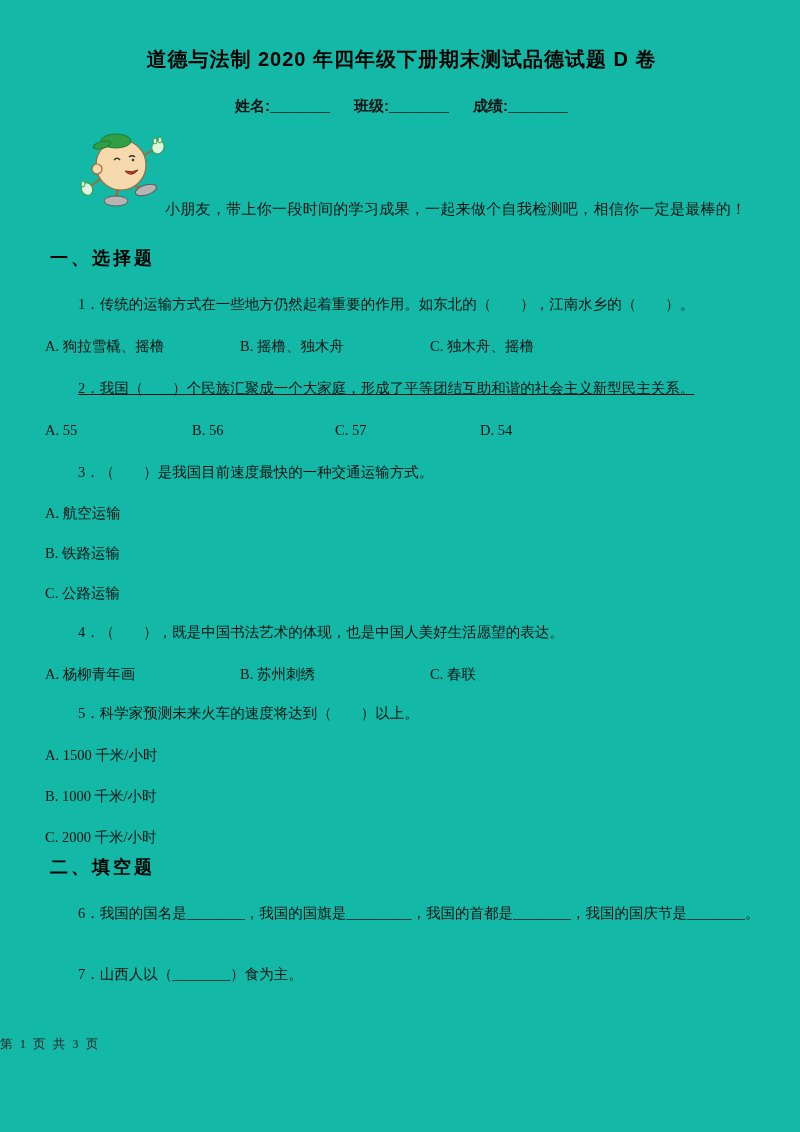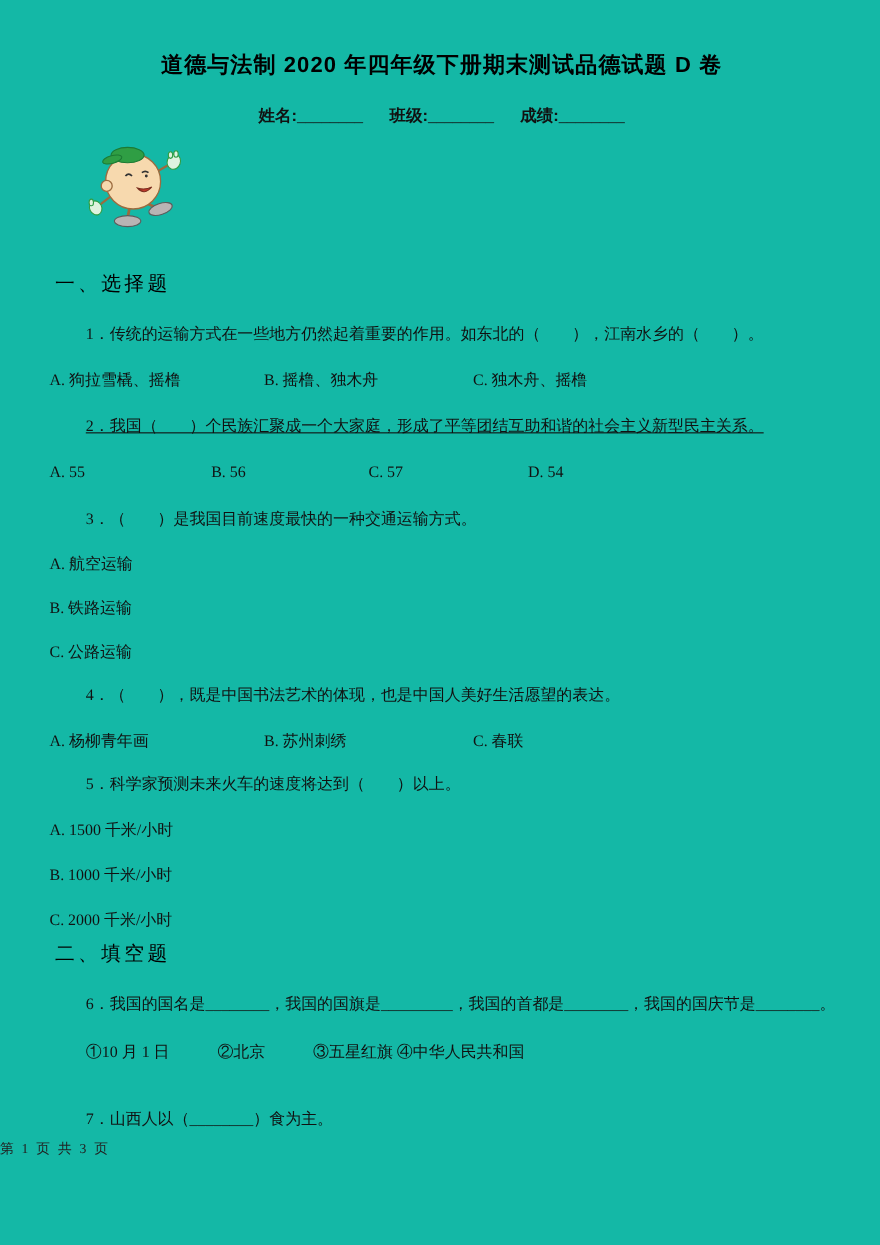--- a/index.html
+++ b/index.html
@@ -33,21 +33,21 @@
   .mascot-row { position: relative; margin-top: 13px; height: 90px; }
   .mascot { position: absolute; left: 30px; top: 0; }
   .intro {
     position: absolute; left: 122px; bottom: 0;
     font-size: 15px; line-height: 19px; letter-spacing: 0.3px;
     white-space: nowrap;
   }
   .sec-heading {
     margin: 0 0 0 7px;
     font-family: "Liberation Sans", sans-serif;
-    font-size: 18px; font-weight: normal; letter-spacing: 3px;
+    font-size: 18px; font-weight: bold; letter-spacing: 3px;
     line-height: 22px; color: #000;
   }
   .sec1-heading { margin-top: 28px; }
   .sec2-heading { margin-top: 9px; }
   .q { margin-left: 35px; font-size: 14.5px; line-height: 19px; white-space: nowrap; }
   .q1 { margin-top: 26px; }
   .q2 { margin-top: 23px; text-decoration: underline; }
   .q3 { margin-top: 23px; }
   .q4 { margin-top: 20px; }
   .q5 { margin-top: 20px; }
@@ -110,20 +110,21 @@
       <path d="M52,42 q6,7 13,-1 q-6,3 -13,1 z" fill="#c0392b" stroke="#7a2e1f" stroke-width="1"></path>
 
       <g stroke="#2f9e44" stroke-width="1" fill="#dff3df">
         <ellipse cx="85" cy="18" rx="6" ry="7" transform="rotate(20 85 18)"></ellipse>
         <ellipse cx="82" cy="12" rx="2" ry="3"></ellipse>
         <ellipse cx="87" cy="11" rx="2" ry="3"></ellipse>
         <ellipse cx="14" cy="60" rx="5.5" ry="6.5" transform="rotate(-25 14 60)"></ellipse>
         <ellipse cx="10" cy="55" rx="2" ry="3"></ellipse>
       </g>
     </svg>
+    <div class="intro">小朋友，带上你一段时间的学习成果，一起来做个自我检测吧，相信你一定是最棒的！</div>
   </div>
 
   <h2 class="sec-heading sec1-heading">一、选择题</h2>
 
   <div class="q q1">1．传统的运输方式在一些地方仍然起着重要的作用。如东北的（　　），江南水乡的（　　）。</div>
   <div class="opt-row row3">
     <span class="opt">A. 狗拉雪橇、摇橹</span><span class="opt">B. 摇橹、独木舟</span><span class="opt">C. 独木舟、摇橹</span>
   </div>
 
   <div class="q q2">2．我国（　　）个民族汇聚成一个大家庭，形成了平等团结互助和谐的社会主义新型民主关系。</div>
@@ -142,19 +143,18 @@
   </div>
 
   <div class="q q5">5．科学家预测未来火车的速度将达到（　　）以上。</div>
   <div class="opt-line ol-a5">A. 1500 千米/小时</div>
   <div class="opt-line ol-b5">B. 1000 千米/小时</div>
   <div class="opt-line ol-c5">C. 2000 千米/小时</div>
 
   <h2 class="sec-heading sec2-heading">二、填空题</h2>
 
   <div class="q q6">6．我国的国名是________，我国的国旗是_________，我国的首都是________，我国的国庆节是________。</div>
-  <div class="q6note">①10 月 1 日　　　②北京　　　③五星红旗 ④中华人民共和国</div>
 
   <div class="q q7">7．山西人以（________）食为主。</div>
 
   <div class="footer">第 1 页 共 3 页</div>
 
 </div>
 
 </body></html>

